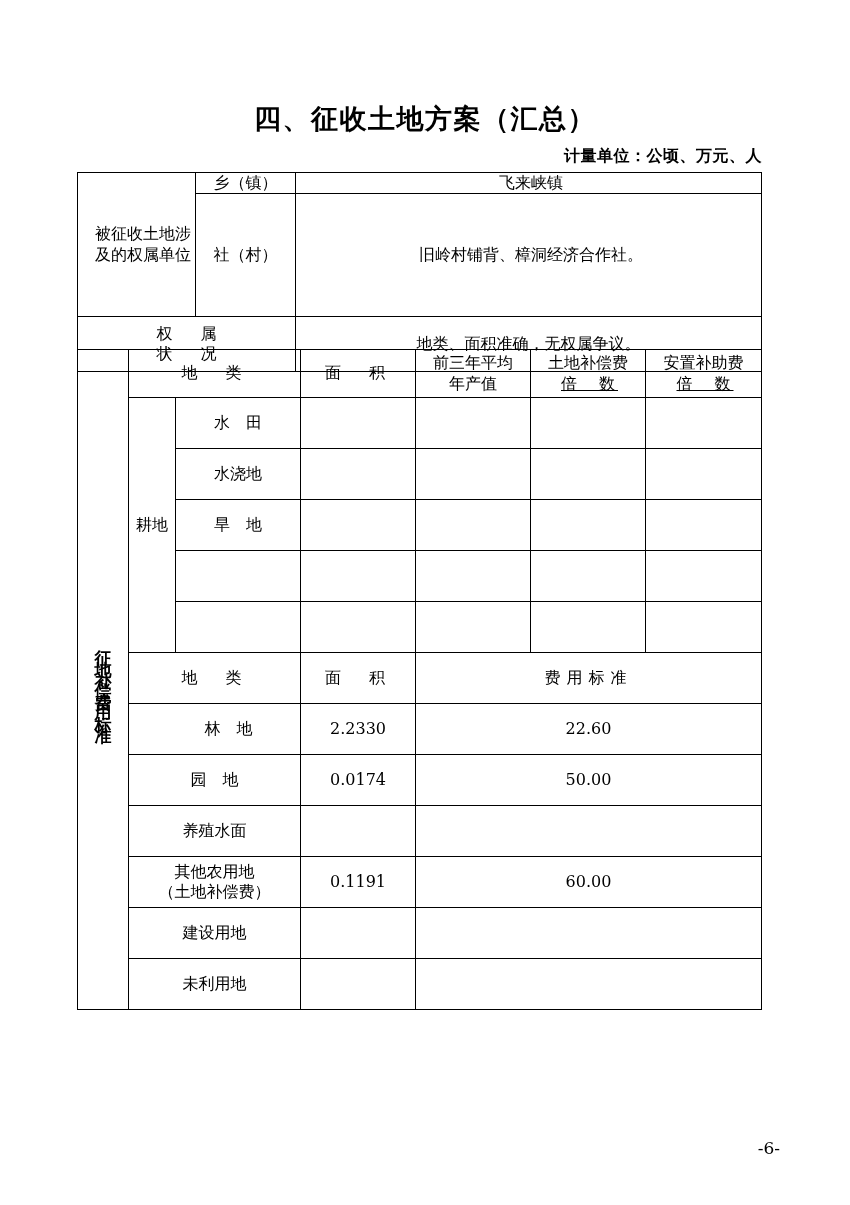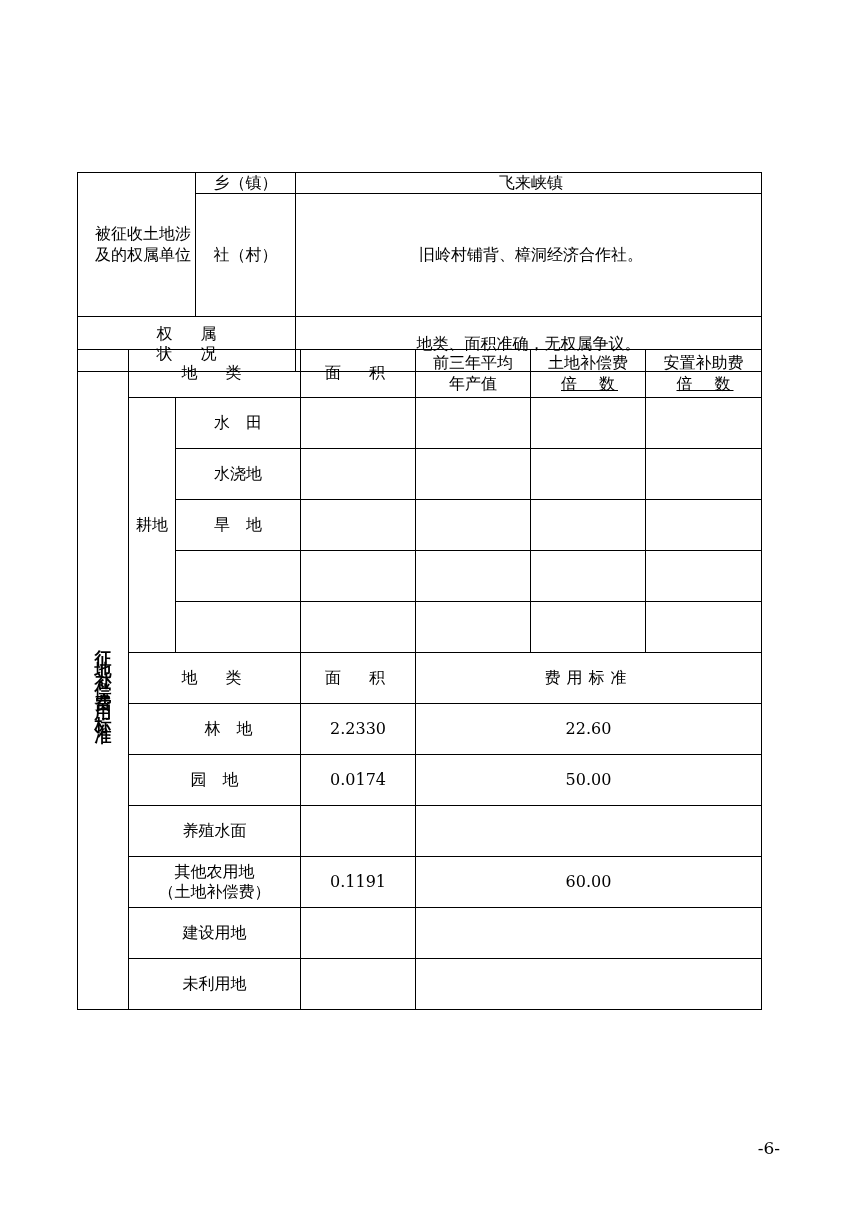--- a/index.html
+++ b/index.html
@@ -112,21 +112,23 @@
     right: 70px;
     top: 1138px;
     font-size: 17px;
   }
 </style>
 </head>
 <body>
 
 <div class="page">
 
-
+  <div class="doc-title">四、征收土地方案（汇总）</div>
+
+  <div class="unit-line">计量单位：公顷、万元、人</div>
 
   <table class="grid" id="table-top">
     <colgroup>
       <col style="width:118px">
       <col style="width:100px">
       <col style="width:466px">
     </colgroup>
     <tbody>
       <tr>
         <td rowspan="2" style="height:50px;text-align:right;">被征收土地涉及的权属单位</td>

